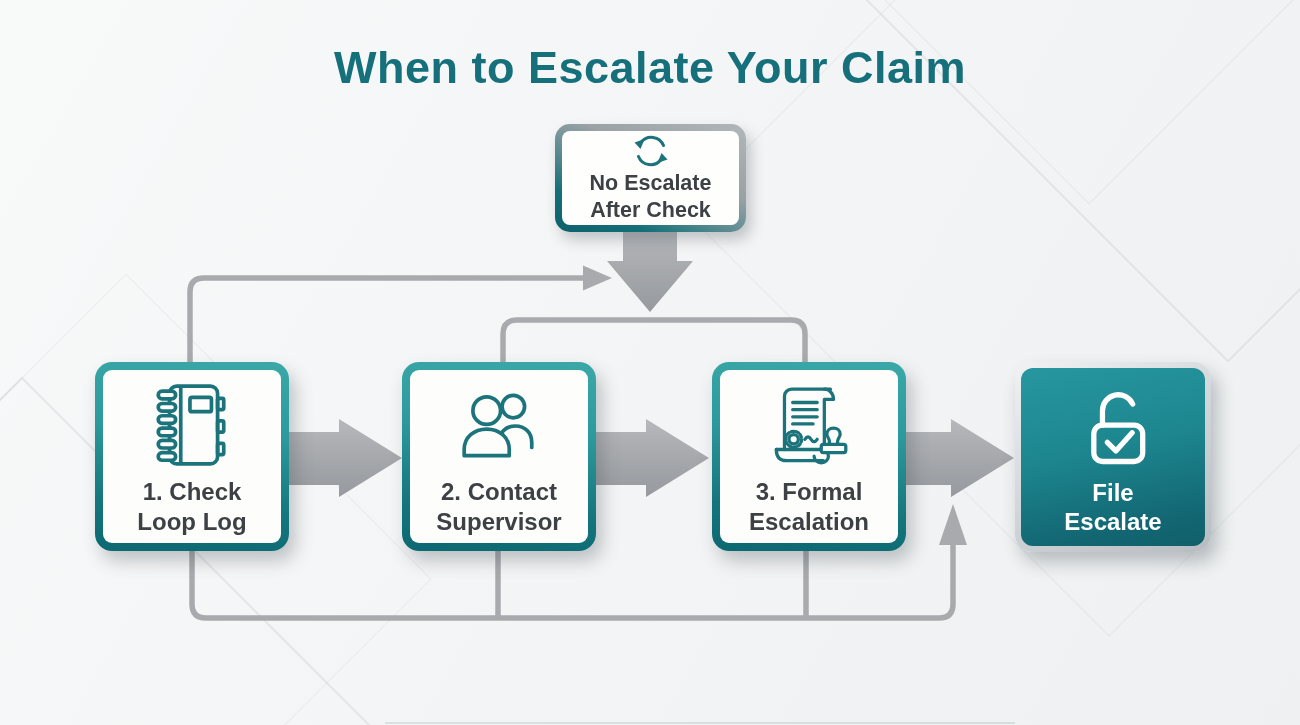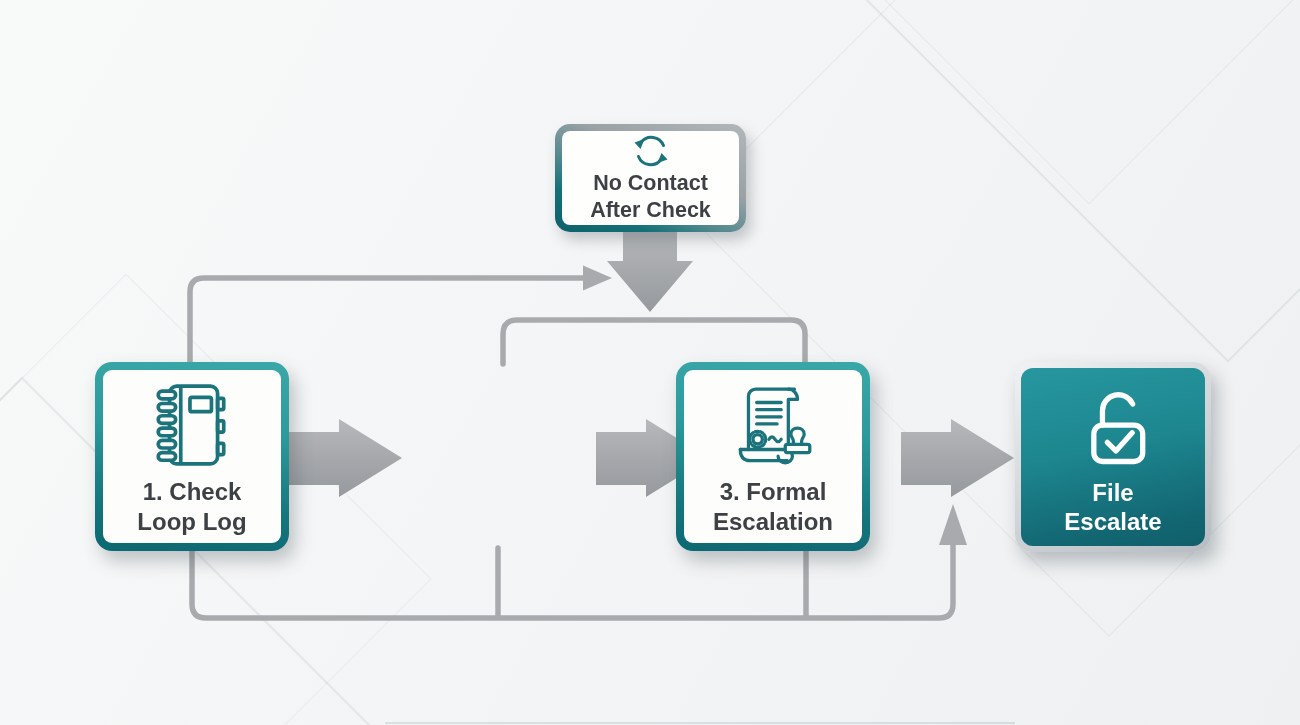--- a/index.html
+++ b/index.html
@@ -14,21 +14,21 @@
   .decor.d5{width:430px;height:430px;left:-90px;bottom:-70px;border-width:1.5px;border-color:rgba(168,176,181,0.15);}
   .title{position:absolute;top:42px;left:0;right:0;z-index:3;text-align:center;
     font-size:45px;font-weight:bold;letter-spacing:0.5px;color:#15707b;}
   svg.wires{position:absolute;left:0;top:0;z-index:1;}
   .node{position:absolute;z-index:2;box-sizing:border-box;display:flex;flex-direction:column;
     align-items:center;justify-content:center;text-align:center;}
   .step{width:194px;height:189px;top:362px;border:8px solid transparent;border-radius:17px;
     background:linear-gradient(#fdfdfb,#fdfdfb) padding-box,
       linear-gradient(185deg,#3aa8a8 0%,#2d9b9e 35%,#15767e 75%,#0c6871 100%) border-box;
     box-shadow:6px 10px 18px rgba(60,72,80,0.30);}
-  .step.s1{left:95px}.step.s2{left:402px}.step.s3{left:676px}
+  .step.s1{left:95px}.step.s2{left:402px}.step.s3{left:712px}
   .stepicon{height:94px;display:flex;align-items:center;justify-content:center;margin-top:2px;}
   .label{font-size:24px;font-weight:bold;color:#3d4044;line-height:1.22;margin-top:4px;}
   .label span{display:block;}
   .trigger{left:555px;top:124px;width:191px;height:108px;border:7px solid transparent;border-radius:15px;
     background:linear-gradient(#fefefd,#fefefd) padding-box,
       linear-gradient(205deg,#b1b6b9 0%,#9aa2a6 38%,#55898f 60%,#147078 78%,#0e6069 100%) border-box;
     box-shadow:5px 8px 14px rgba(60,72,80,0.28);}
   .trigger .label{font-size:21.5px;margin-top:1px;}
   .result{left:1015px;top:362px;width:196px;height:190px;border:6px solid transparent;border-radius:18px;
     background:linear-gradient(168deg,#27979f 0%,#1d868f 45%,#126672 85%,#10606a 100%) padding-box,
@@ -42,20 +42,21 @@
 <body>
 
 <div class="stage">
 
   <div class="decor d1"></div>
   <div class="decor d2"></div>
   <div class="decor d3"></div>
   <div class="decor d4"></div>
   <div class="decor d5"></div>
 
+  <div class="title">When to Escalate Your Claim</div>
 
   <svg class="wires" width="1300" height="725" viewBox="0 0 1300 725">
     <defs>
       <linearGradient id="arrGrad" x1="0" y1="0" x2="0" y2="1">
         <stop offset="0" stop-color="#b6b8bb"></stop>
           <stop offset="1" stop-color="#96999d"></stop>
       </linearGradient>
     </defs>
     <g stroke="#a8aaad" stroke-width="5.5" fill="none" stroke-linecap="round" stroke-linejoin="round">
       <path d="M 190 364 L 190 292 Q 190 278 204 278 L 583 278"></path>
@@ -75,21 +76,21 @@
   <div class="node trigger">
     <svg width="38" height="36" viewBox="0 0 38 36">
       <g stroke="#1b737c" stroke-width="3" fill="none" stroke-linecap="round">
         <path d="M 31.5 12.5 A 13 13 0 0 0 9 9.5"></path>
         <path d="M 6.5 23.5 A 13 13 0 0 0 29 26.5"></path>
       </g>
       <polygon fill="#1b737c" points="2.5,9.5 12.5,6 8.5,16"></polygon>
       <polygon fill="#1b737c" points="35.5,26.5 25.5,30 29.5,20"></polygon>
     </svg>
     <div class="label">
-      <span>No Contact</span>
+      <span>No Escalate</span>
       <span>After Check</span>
     </div>
   </div>
 
   <div class="node step s1">
     <div class="stepicon">
       <svg width="80" height="88" viewBox="0 0 78 86">
         <g stroke="#1b737c" stroke-width="3.6" fill="none" stroke-linecap="round" stroke-linejoin="round">
           <rect x="17" y="4" width="47" height="76" rx="7"></rect>
           <line x1="28" y1="5" x2="28" y2="79"></line>
@@ -107,20 +108,36 @@
           </g>
         </g>
       </svg>
     </div>
     <div class="label">
       <span>1. Check</span>
       <span>Loop Log</span>
     </div>
   </div>
 
+  <div class="node step s2">
+    <div class="stepicon">
+      <svg width="86" height="76" viewBox="0 0 84 74">
+        <g stroke="#1b737c" stroke-width="3.6" fill="none" stroke-linecap="round" stroke-linejoin="round">
+          <circle cx="56" cy="18" r="11"></circle>
+          <path d="M 42 58 v -5 c 0 -10 7 -16 16 -16 s 16 6 16 16 v 5"></path>
+          <circle cx="30" cy="22" r="13.5" fill="#fdfdfb"></circle>
+          <path d="M 8 66 v -6 c 0 -12 9.5 -20 22 -20 s 22 8 22 20 v 6 z" fill="#fdfdfb"></path>
+        </g>
+      </svg>
+    </div>
+    <div class="label">
+      <span>2. Contact</span>
+      <span>Supervisor</span>
+    </div>
+  </div>
 
   <div class="node step s3">
     <div class="stepicon">
       <svg width="94" height="88" viewBox="0 0 92 86">
         <g stroke="#1b737c" stroke-width="3.2" fill="none" stroke-linecap="round" stroke-linejoin="round">
           <path d="M 22 66 V 14 c 0 -4 3 -7 7 -7 h 38"></path>
           <path d="M 61 7 c 5 0 9 4 9 10 h -9 v 49"></path>
           <line x1="30" y1="20" x2="54" y2="20"></line>
           <line x1="30" y1="27" x2="54" y2="27"></line>
           <line x1="30" y1="34" x2="54" y2="34"></line>

